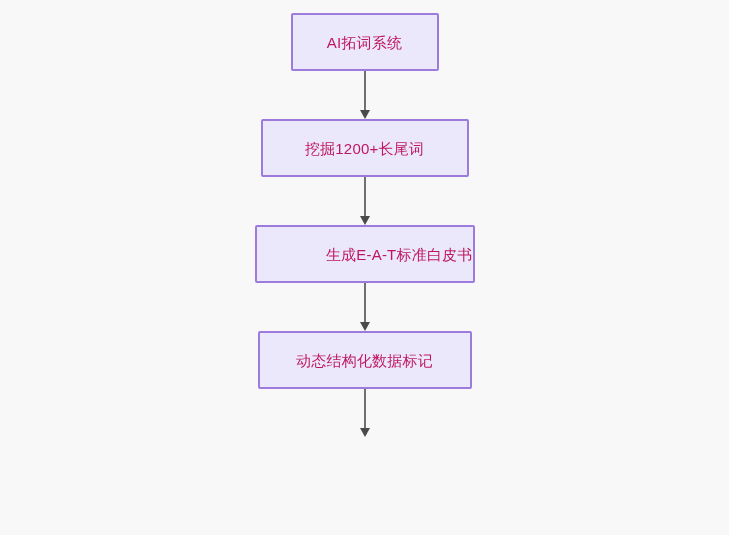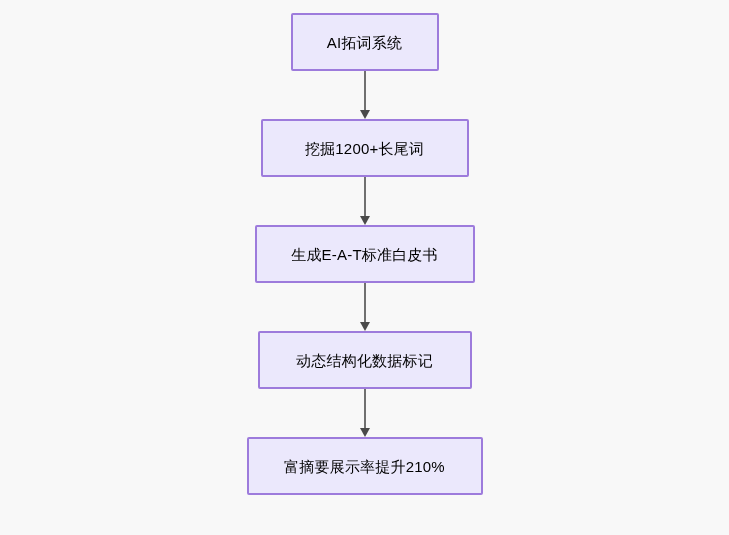--- a/index.html
+++ b/index.html
@@ -33,35 +33,35 @@
   
   .node {
     box-sizing: border-box;
     height: 58px;
     background: #ebe8fc;
     border: 2px solid #9d7bdc;
     border-radius: 2px;
     display: flex;
     align-items: center;
     justify-content: center;
-    color: #000000;
+    color: #be185d;
     font-size: 15px;
     line-height: 1;
     letter-spacing: 0.2px;
     white-space: nowrap;
   }
 
   .node-label {
     display: block;
   }
 
   
   .node-w1 { width: 148px; }
   .node-w2 { width: 208px; }
-  .node-w3 { width: 220px; }
+  .node-w3 { width: 220px; justify-content: flex-end; }
   .node-w4 { width: 214px; }
   .node-w5 { width: 236px; }
 
   
   .connector {
     width: 12px;
     height: 48px;
     position: relative;
   }
   .connector .line {
@@ -124,18 +124,15 @@
 
     <div class="node node-w4">
       <span class="node-label">动态结构化数据标记</span>
     </div>
 
     <div class="connector">
       <div class="line"></div>
       <div class="arrowhead"></div>
     </div>
 
-    <div class="node node-w5">
-      <span class="node-label">富摘要展示率提升210%</span>
-    </div>
 
   </div>
 </div>
 
 </body></html>

